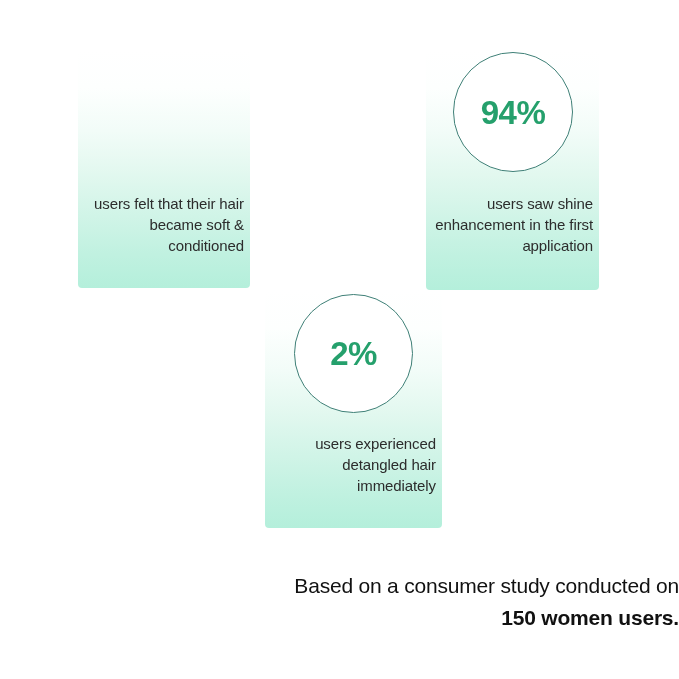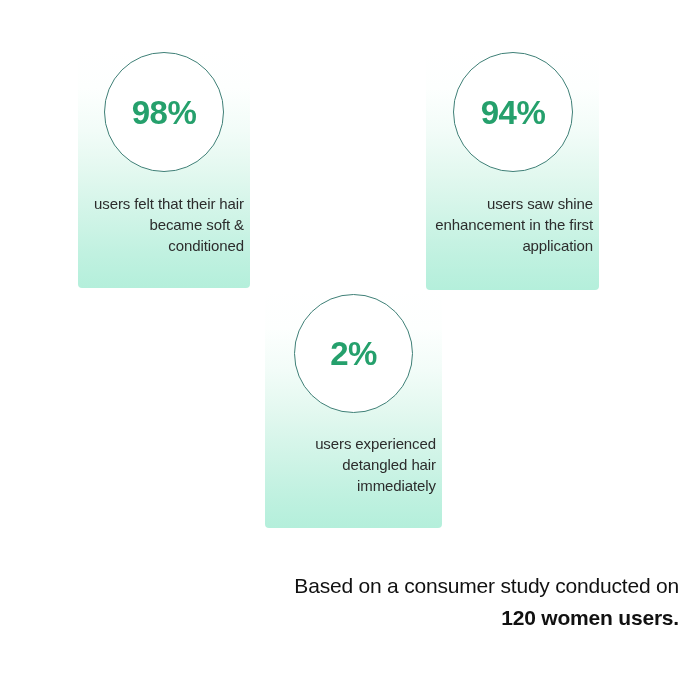--- a/index.html
+++ b/index.html
@@ -132,38 +132,35 @@
   .footnote-line.emphasis {
     font-weight: bold;
   }
 </style>
 </head>
 <body>
 
 <div id="infographic">
 
   <div class="stat-card card-1">
-    <div class="stat-circle">
-      <span class="stat-percent">98%</span>
-    </div>
     <div class="stat-text">users felt that their hair became soft &amp; conditioned</div>
   </div>
 
   <div class="stat-card card-2">
     <div class="stat-circle">
       <span class="stat-percent">94%</span>
     </div>
     <div class="stat-text">users saw shine enhancement in the first application</div>
   </div>
 
   <div class="stat-card card-3">
     <div class="stat-circle">
       <span class="stat-percent">2%</span>
     </div>
     <div class="stat-text">users experienced detangled hair immediately</div>
   </div>
 
   <div class="footnote">
     <span class="footnote-line">Based on a consumer study conducted on</span>
-    <span class="footnote-line emphasis">120 women users.</span>
+    <span class="footnote-line emphasis">150 women users.</span>
   </div>
 
 </div>
 
 </body></html>

